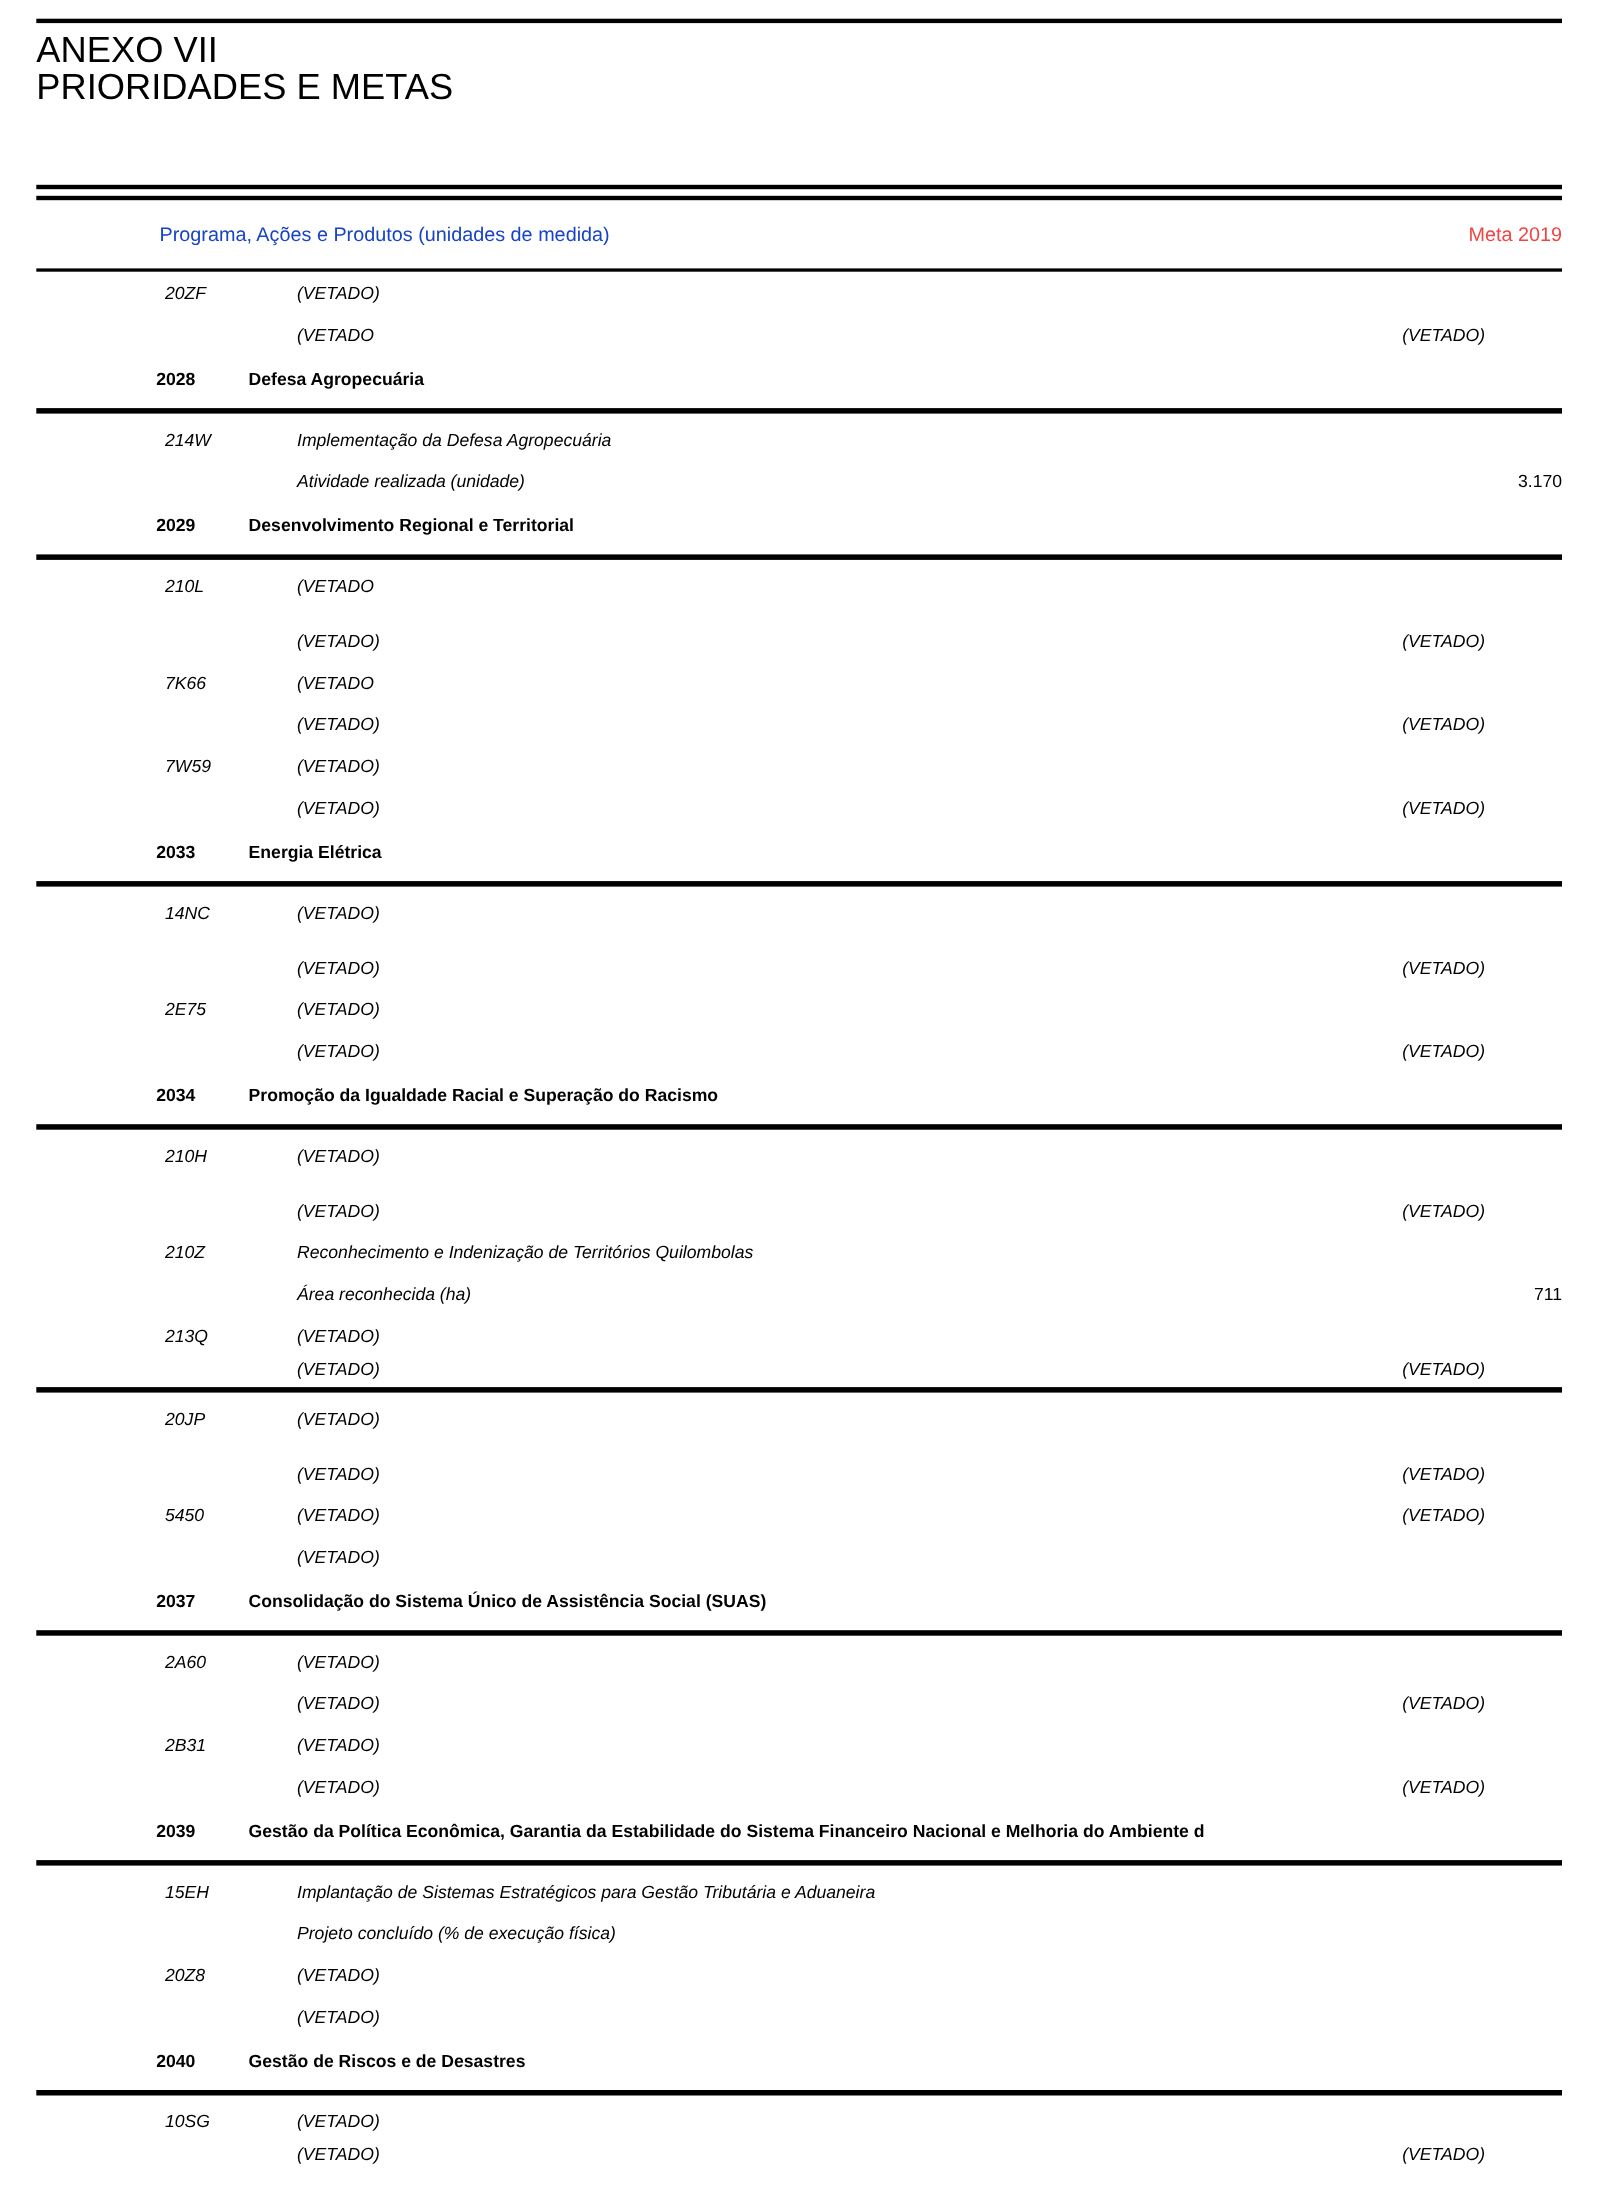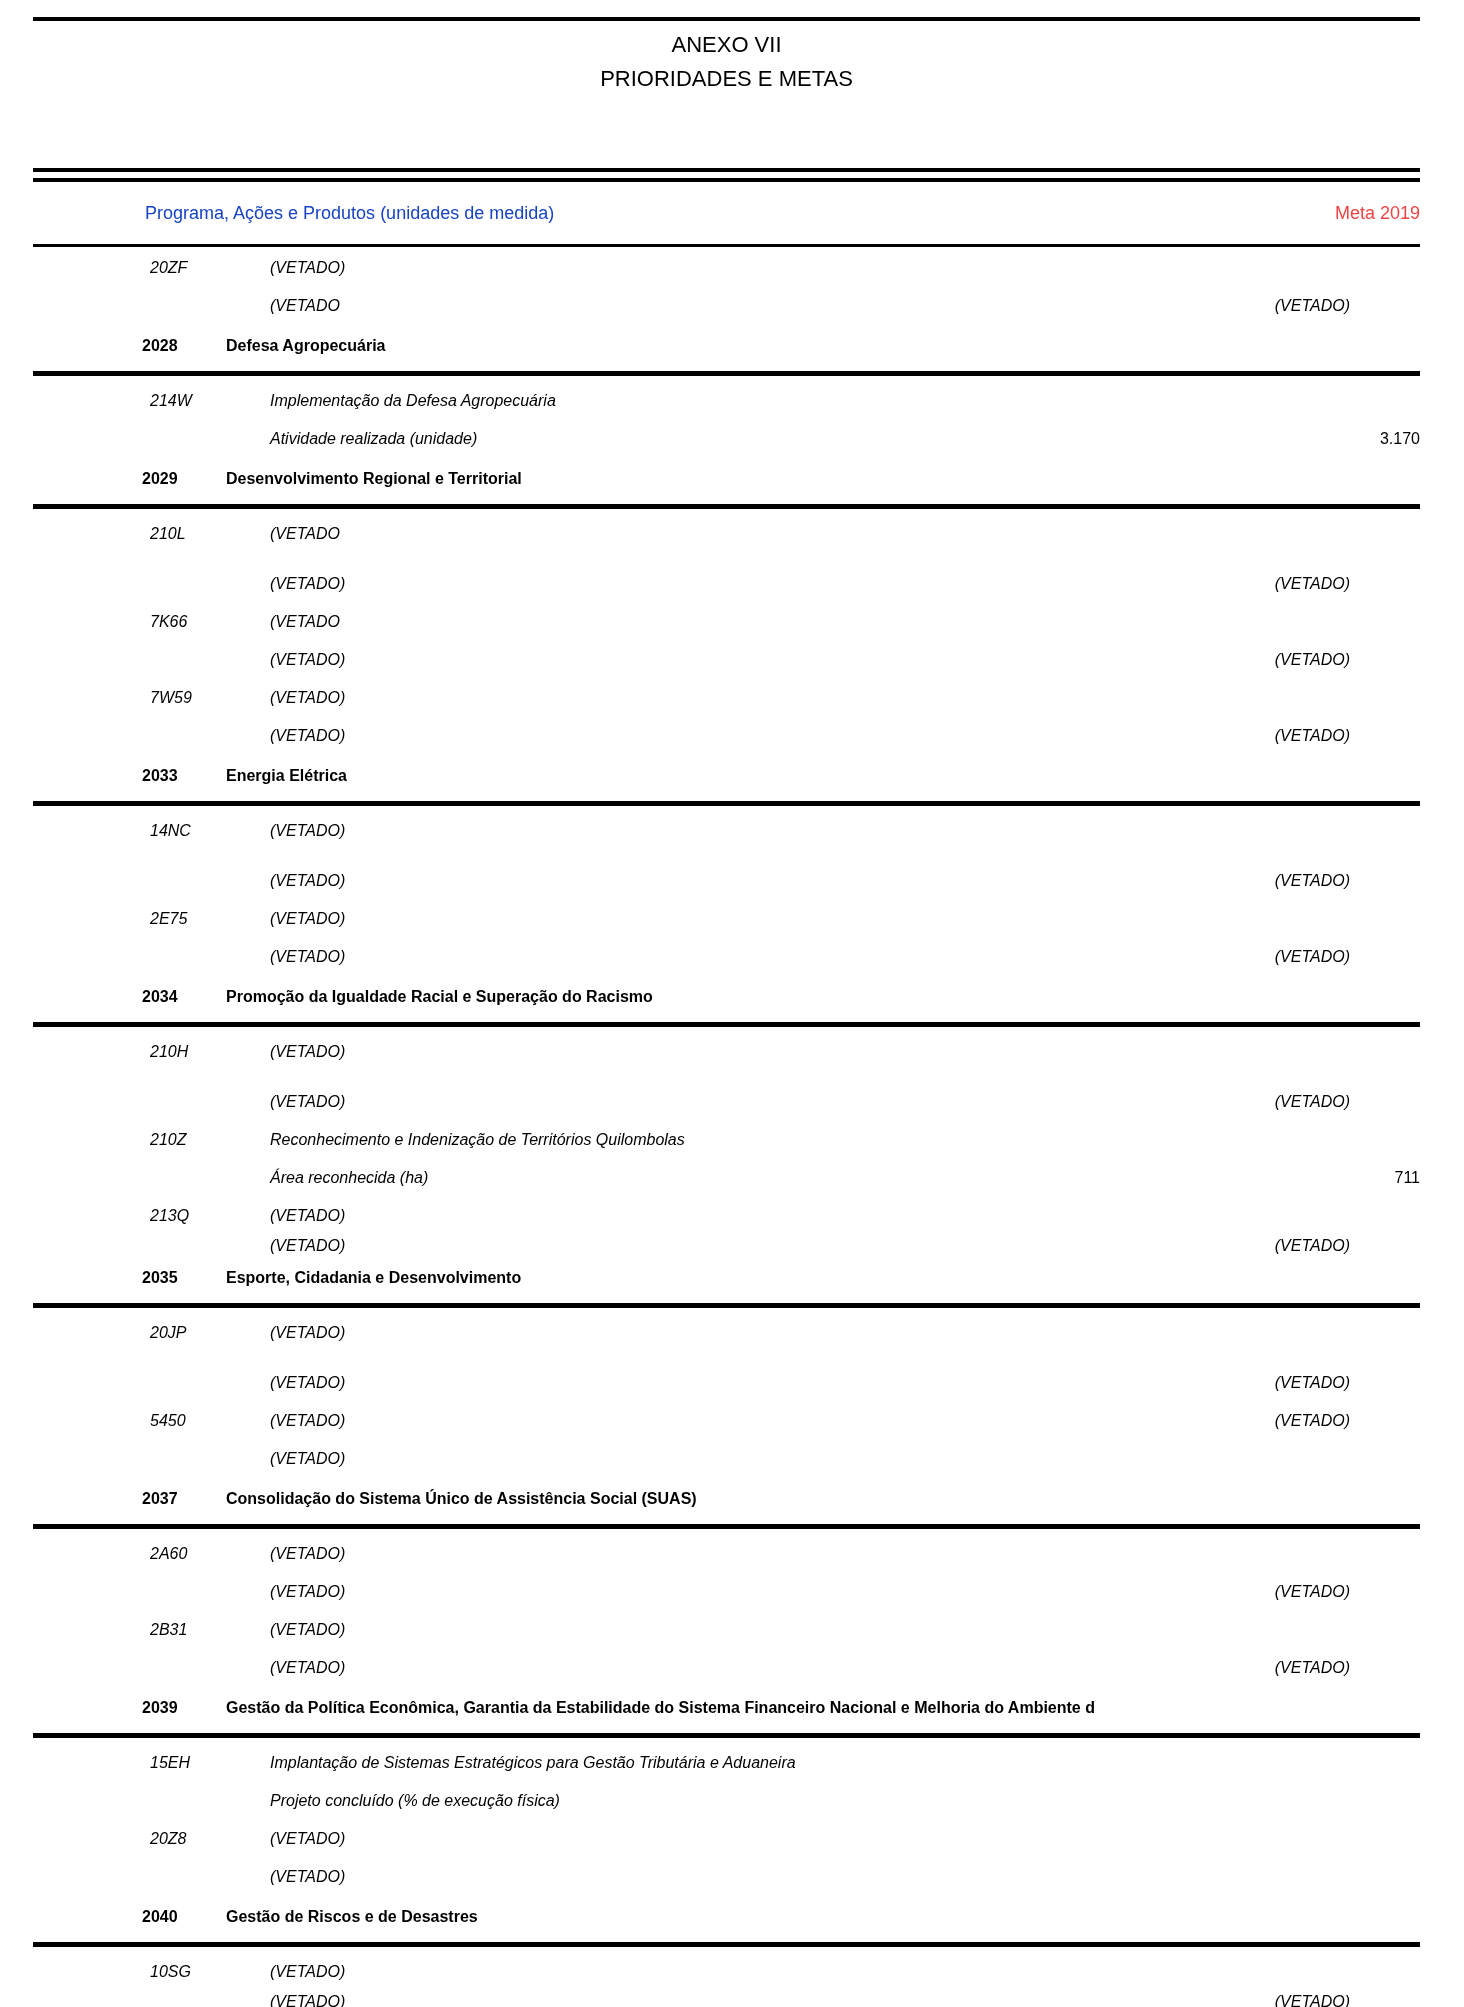--- a/index.html
+++ b/index.html
@@ -6,21 +6,21 @@
   body {
     width:1464px; height:2007px;
     background:#ffffff; color:#000;
     font-family:"Liberation Sans", sans-serif;
     overflow:hidden;
   }
   .page { padding:0 44px 0 33px; }
   .rule { background:#000; width:100%; }
   .rule.top { height:4px; margin-top:17px; }
   .rule.thin { height:3px; }
-  .title-block { text-align:center; font-size:22px; line-height:34px; margin-top:7px; }
+  .title-block { text-align:left; font-size:33px; line-height:34px; margin-top:7px; }
   .dbl { margin-top:72px; }
   .dbl .bar { height:4px; background:#000; }
   .dbl .sp { height:6px; }
   .header-row {
     display:flex; align-items:center; height:62px; padding-left:112px;
     font-size:18px;
   }
   .header-row .right { margin-left:auto; }
   .rows { padding-top:2px; }
   .row {
@@ -171,24 +171,20 @@
       </div>
       <div class="row action">
         <span class="code action">213Q</span>
         <span class="text">(VETADO)</span>
       </div>
       <div class="row product tight">
         <span class="code"></span>
         <span class="text">(VETADO)</span>
         <span class="meta vetado">(VETADO)</span>
       </div>
-      <div class="row program">
-        <span class="code">2035</span>
-        <span class="text">Esporte, Cidadania e Desenvolvimento</span>
-      </div>
       <div class="rule after-program"></div>
       <div class="row action">
         <span class="code action">20JP</span>
         <span class="text">(VETADO)</span>
       </div>
       <div class="row product loose">
         <span class="code"></span>
         <span class="text">(VETADO)</span>
         <span class="meta vetado">(VETADO)</span>
       </div>

